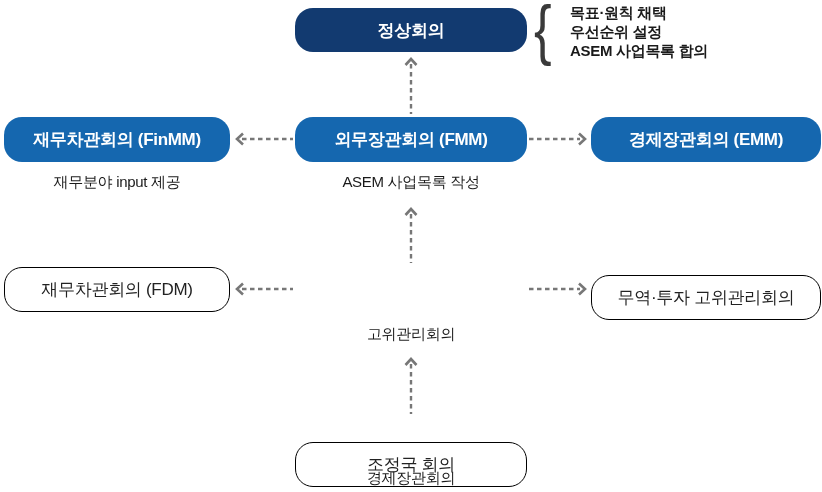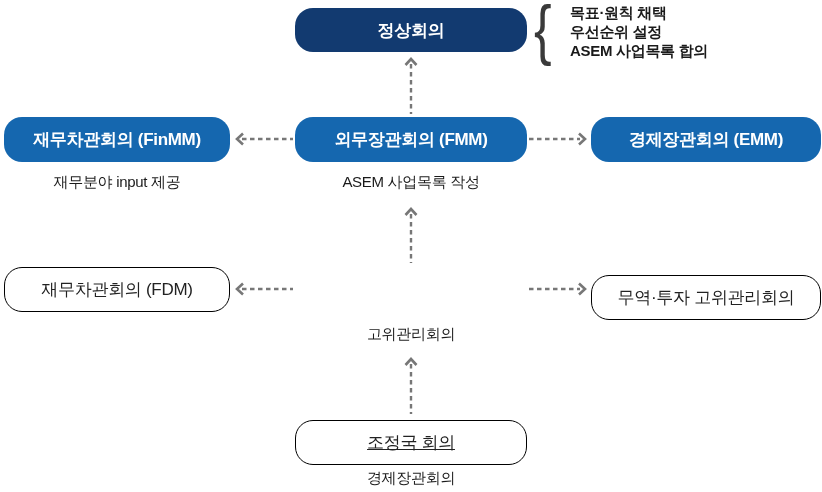--- a/index.html
+++ b/index.html
@@ -127,19 +127,19 @@
     <line x1="0" y1="8" x2="51" y2="8" stroke="#777777" stroke-width="2.4" stroke-dasharray="4.5 3.5"></line>
   </svg>
 
   <div class="caption col2" style="top: 325px;">고위관리회의</div>
 
   <svg class="arrow" style="left:403px; top:356px;" width="16" height="58" viewBox="0 0 16 58">
     <polyline points="2.5,9 8,3 13.5,9" fill="none" stroke="#777777" stroke-width="2.6"></polyline>
     <line x1="8" y1="8" x2="8" y2="58" stroke="#777777" stroke-width="2.4" stroke-dasharray="4.5 3.5"></line>
   </svg>
 
-  <div class="box box-white col2" style="top: 420px; text-decoration: underline;">
+  <div class="box box-white col2" style="top: 442px;">
     <span>조정국 회의</span>
   </div>
 
   <div class="caption col2" style="top: 469px;">경제장관회의</div>
 
 </div>
 
 </body></html>

